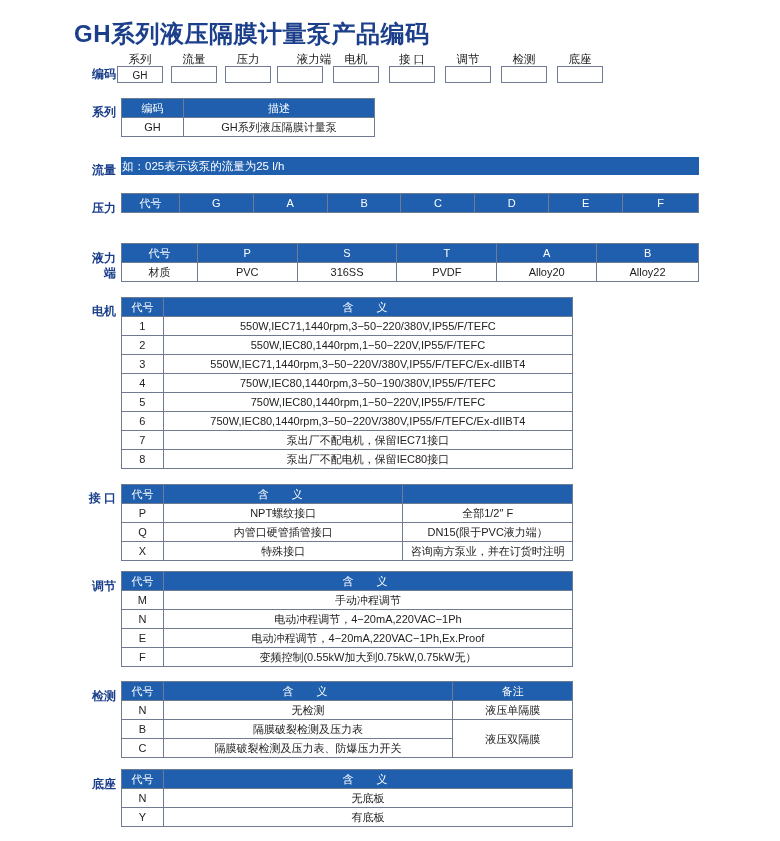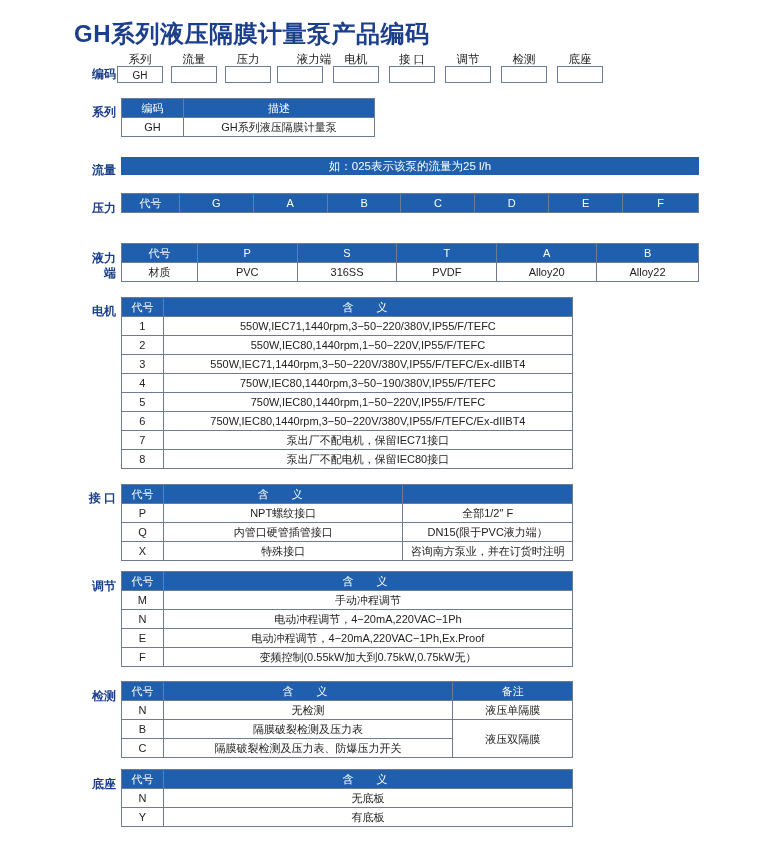--- a/index.html
+++ b/index.html
@@ -90,21 +90,20 @@
     color: #ffffff;
     font-weight: normal;
     font-size: 11px;
   }
   td.left, th.left { text-align: left; padding-left: 8px; }
   .bar {
     position: absolute;
     background: #1f5fae;
     color: #fff;
     font-size: 11.5px;
-    text-align: center;
     border: 1px solid #1f5fae;
     box-sizing: border-box;
   }
   .spaced { letter-spacing: 6px; }
 </style>
 </head>
 <body>
 
 <div class="page">
 

